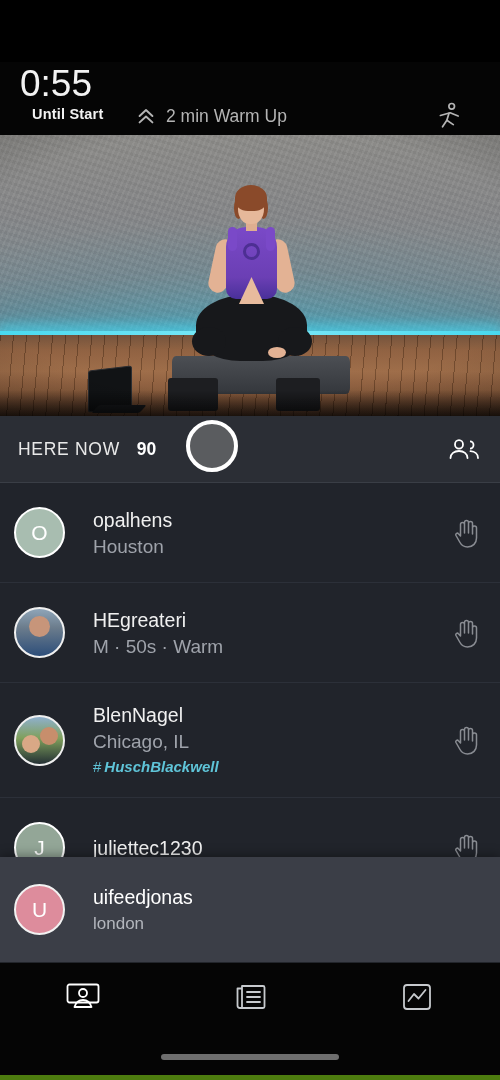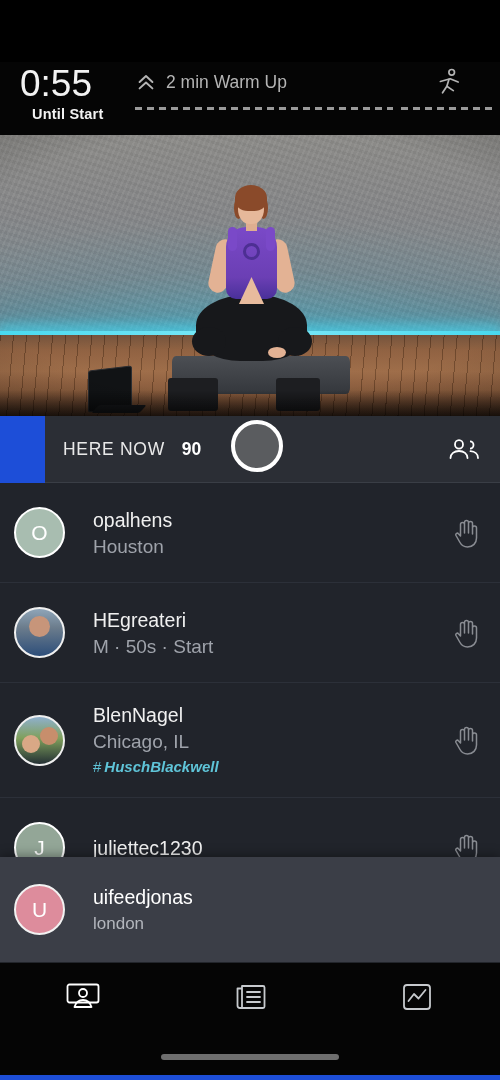--- a/index.html
+++ b/index.html
@@ -1,41 +1,41 @@
 <!DOCTYPE html>
 <html><head>
 <meta charset="utf-8">
 <style>
   * { margin:0; padding:0; box-sizing:border-box; }
   html,body{
     width:500px; height:1080px; background:#000;
     font-family:"Liberation Sans", sans-serif;
     overflow:hidden;
   }
-  #app{ position:relative; width:500px; height:1080px; background:#1d4ed8; overflow:hidden; }
+  #app{ position:relative; width:500px; height:1080px; background:#4d7c0f; overflow:hidden; }
 
   
   .statusbar{ height:62px; background:#000; }
 
   
   .header{
     position:relative; height:73px; background:#050505;
     display:flex; align-items:flex-start;
   }
   .timer-block{ width:135px; padding-left:20px; padding-top:2px; }
   .timer-value{
     font-size:37px; line-height:40px; color:#f2f2f2;
     font-weight:300; letter-spacing:0px;
   }
   .timer-label{
     font-size:14.5px; color:#f2f2f2; font-weight:bold;
     letter-spacing:.2px; margin-top:2px;margin-left:12px;
   }
   .segments{ flex:1; display:flex; align-items:flex-start; padding-top:4px; }
-  .seg{ position:relative; }
+  .seg{ position:relative;margin-top:34px; }
   .seg-main{ width:258px; }
   .seg-alt{ width:95px; margin-left:8px; }
   .seg-row{ display:flex; align-items:center; height:32px; }
   .chev{ width:22px; height:22px; margin-right:9px; flex:0 0 auto; }
   .seg-title{
     font-size:17.5px; color:#b4b4b4; font-weight:400; white-space:nowrap;
   }
   .fig-icon{ width:26px; height:28px; margin:0 auto; display:block; }
   .dashline{
     margin-top:9px; height:3px;
@@ -147,21 +147,20 @@
   .vignette{
     position:absolute; inset:0;
     background:radial-gradient(130% 105% at 50% 45%, rgba(0,0,0,0) 45%, rgba(0,0,0,.55) 100%);
   }
 
   
   .herenow{
     position:relative; height:67px; background:#2b2e35;
     display:flex; align-items:center; padding:0 18px;
     border-bottom:1px solid #3a3e46;
-    margin-left:45px;
   }
   .hn-label{
     font-size:17.5px; color:#e9e9e9; letter-spacing:.7px; font-weight:400;
   }
   .hn-count{ font-size:17.5px; color:#ffffff; margin-left:17px; font-weight:700; }
   .hn-knob{
     position:absolute; left:186px; top:4px; width:52px; height:52px;
     border-radius:50%; background:#5a5c5f; border:4px solid #ffffff;
   }
   .hn-people{ margin-left:auto; width:34px; height:26px; }
@@ -328,21 +327,21 @@
       </div>
       <svg class="hand" viewBox="0 0 30 32">
         <path d="M8.5 18V7.5a2 2 0 0 1 4 0V16V5.5a2 2 0 0 1 4 0V16V6.5a2 2 0 0 1 4 0V17V11a2 2 0 0 1 4 0v10c0 5-3.5 9-9 9-4 0-6.2-2-7.8-5L4 18.5c-.8-1.5 1.2-3.2 2.4-1.8L8.5 19z" fill="none" stroke="#c9ccd2" stroke-width="1.5" stroke-linejoin="round"></path>
       </svg>
     </div>
 
     <div class="row">
       <div class="avatar photo ph1"></div>
       <div class="row-text">
         <div class="uname">HEgreateri</div>
-        <div class="usub">M  ·  50s  ·  Start</div>
+        <div class="usub">M  ·  50s  ·  Warm</div>
       </div>
       <svg class="hand" viewBox="0 0 30 32">
         <path d="M8.5 18V7.5a2 2 0 0 1 4 0V16V5.5a2 2 0 0 1 4 0V16V6.5a2 2 0 0 1 4 0V17V11a2 2 0 0 1 4 0v10c0 5-3.5 9-9 9-4 0-6.2-2-7.8-5L4 18.5c-.8-1.5 1.2-3.2 2.4-1.8L8.5 19z" fill="none" stroke="#c9ccd2" stroke-width="1.5" stroke-linejoin="round"></path>
       </svg>
     </div>
 
     <div class="row tall">
       <div class="avatar photo ph2"></div>
       <div class="row-text">
         <div class="uname">BlenNagel</div>

